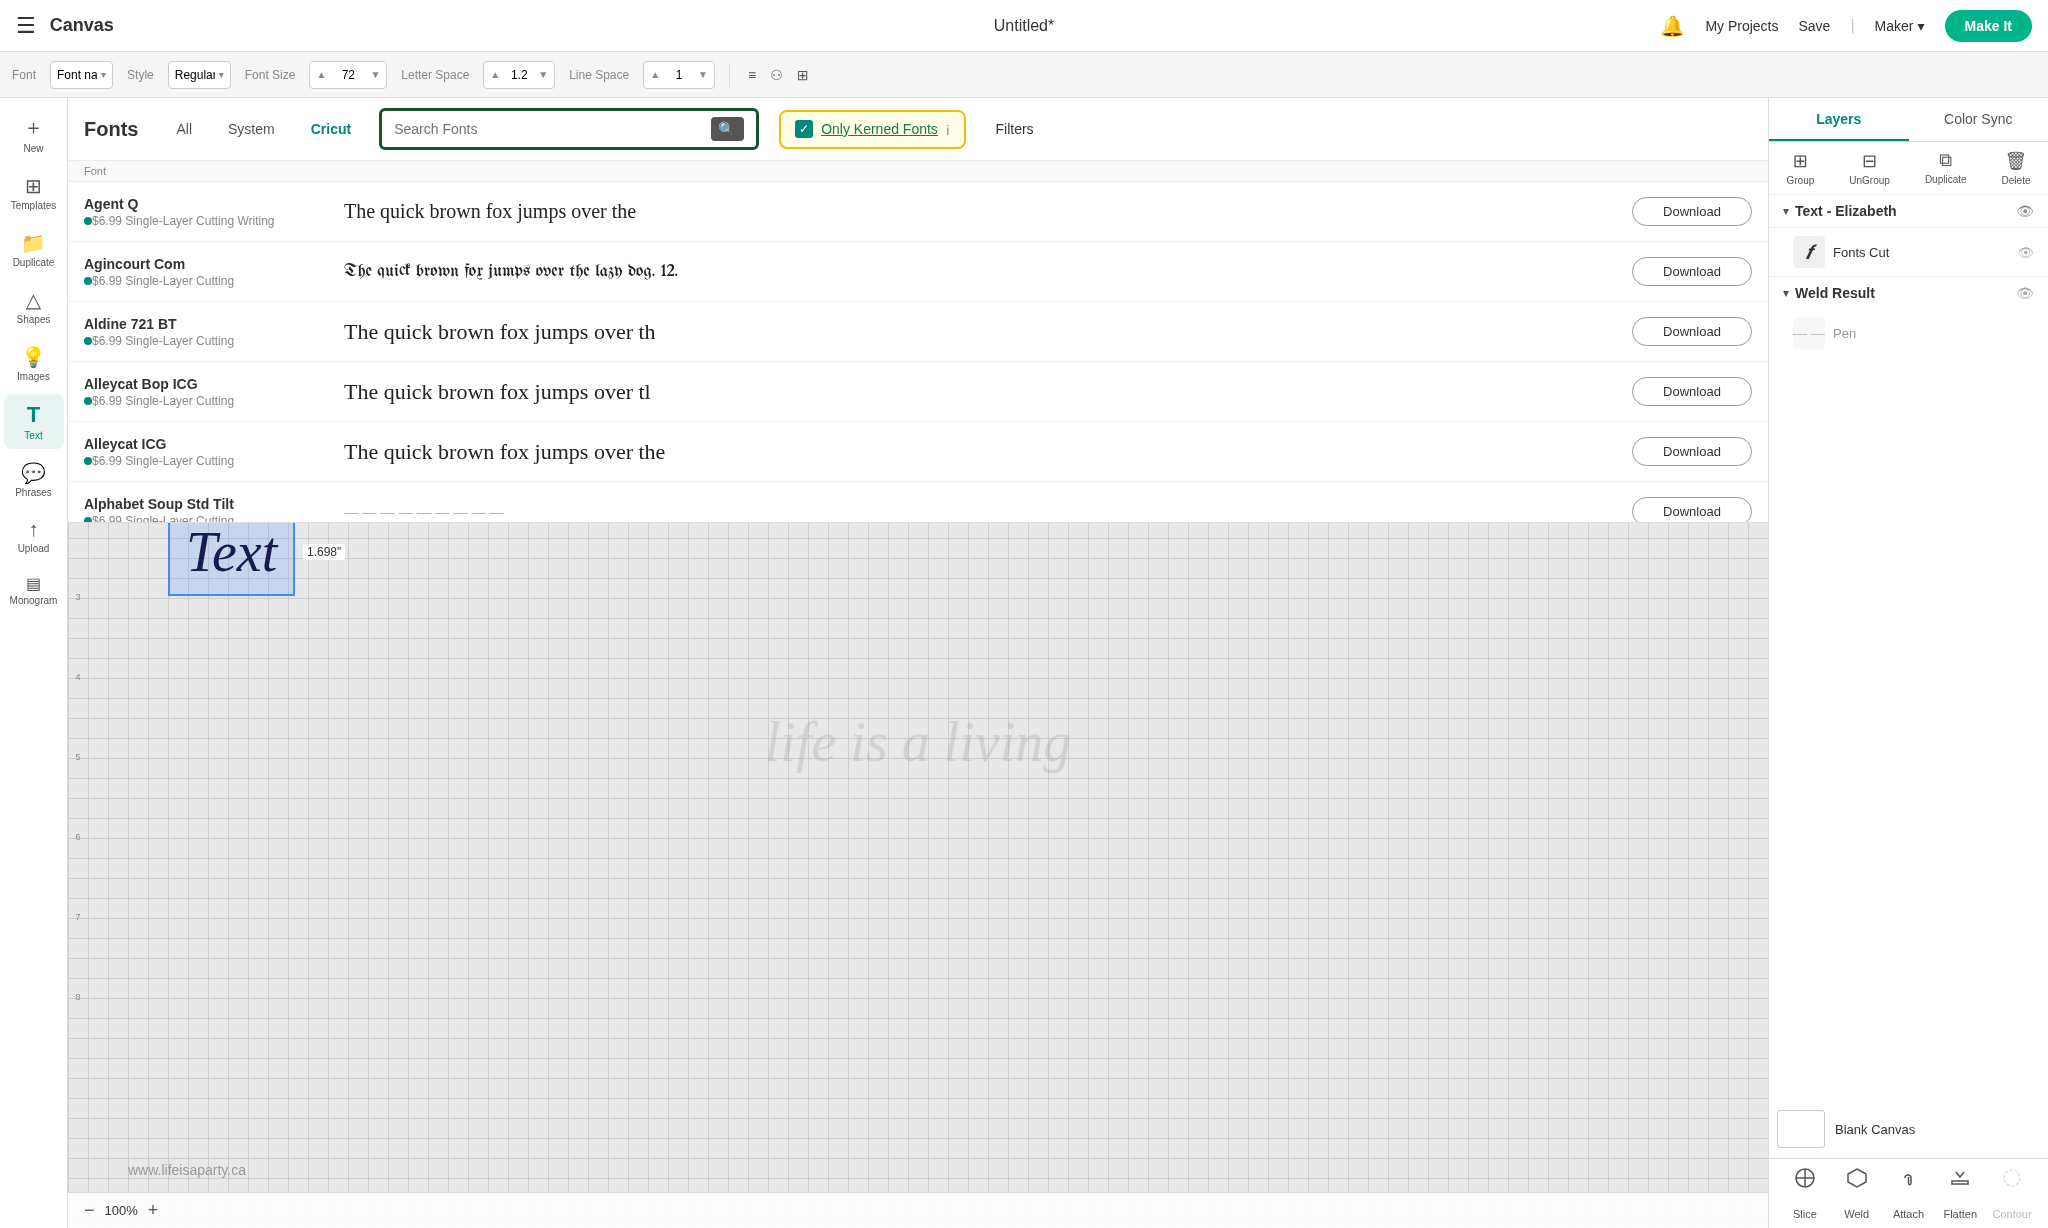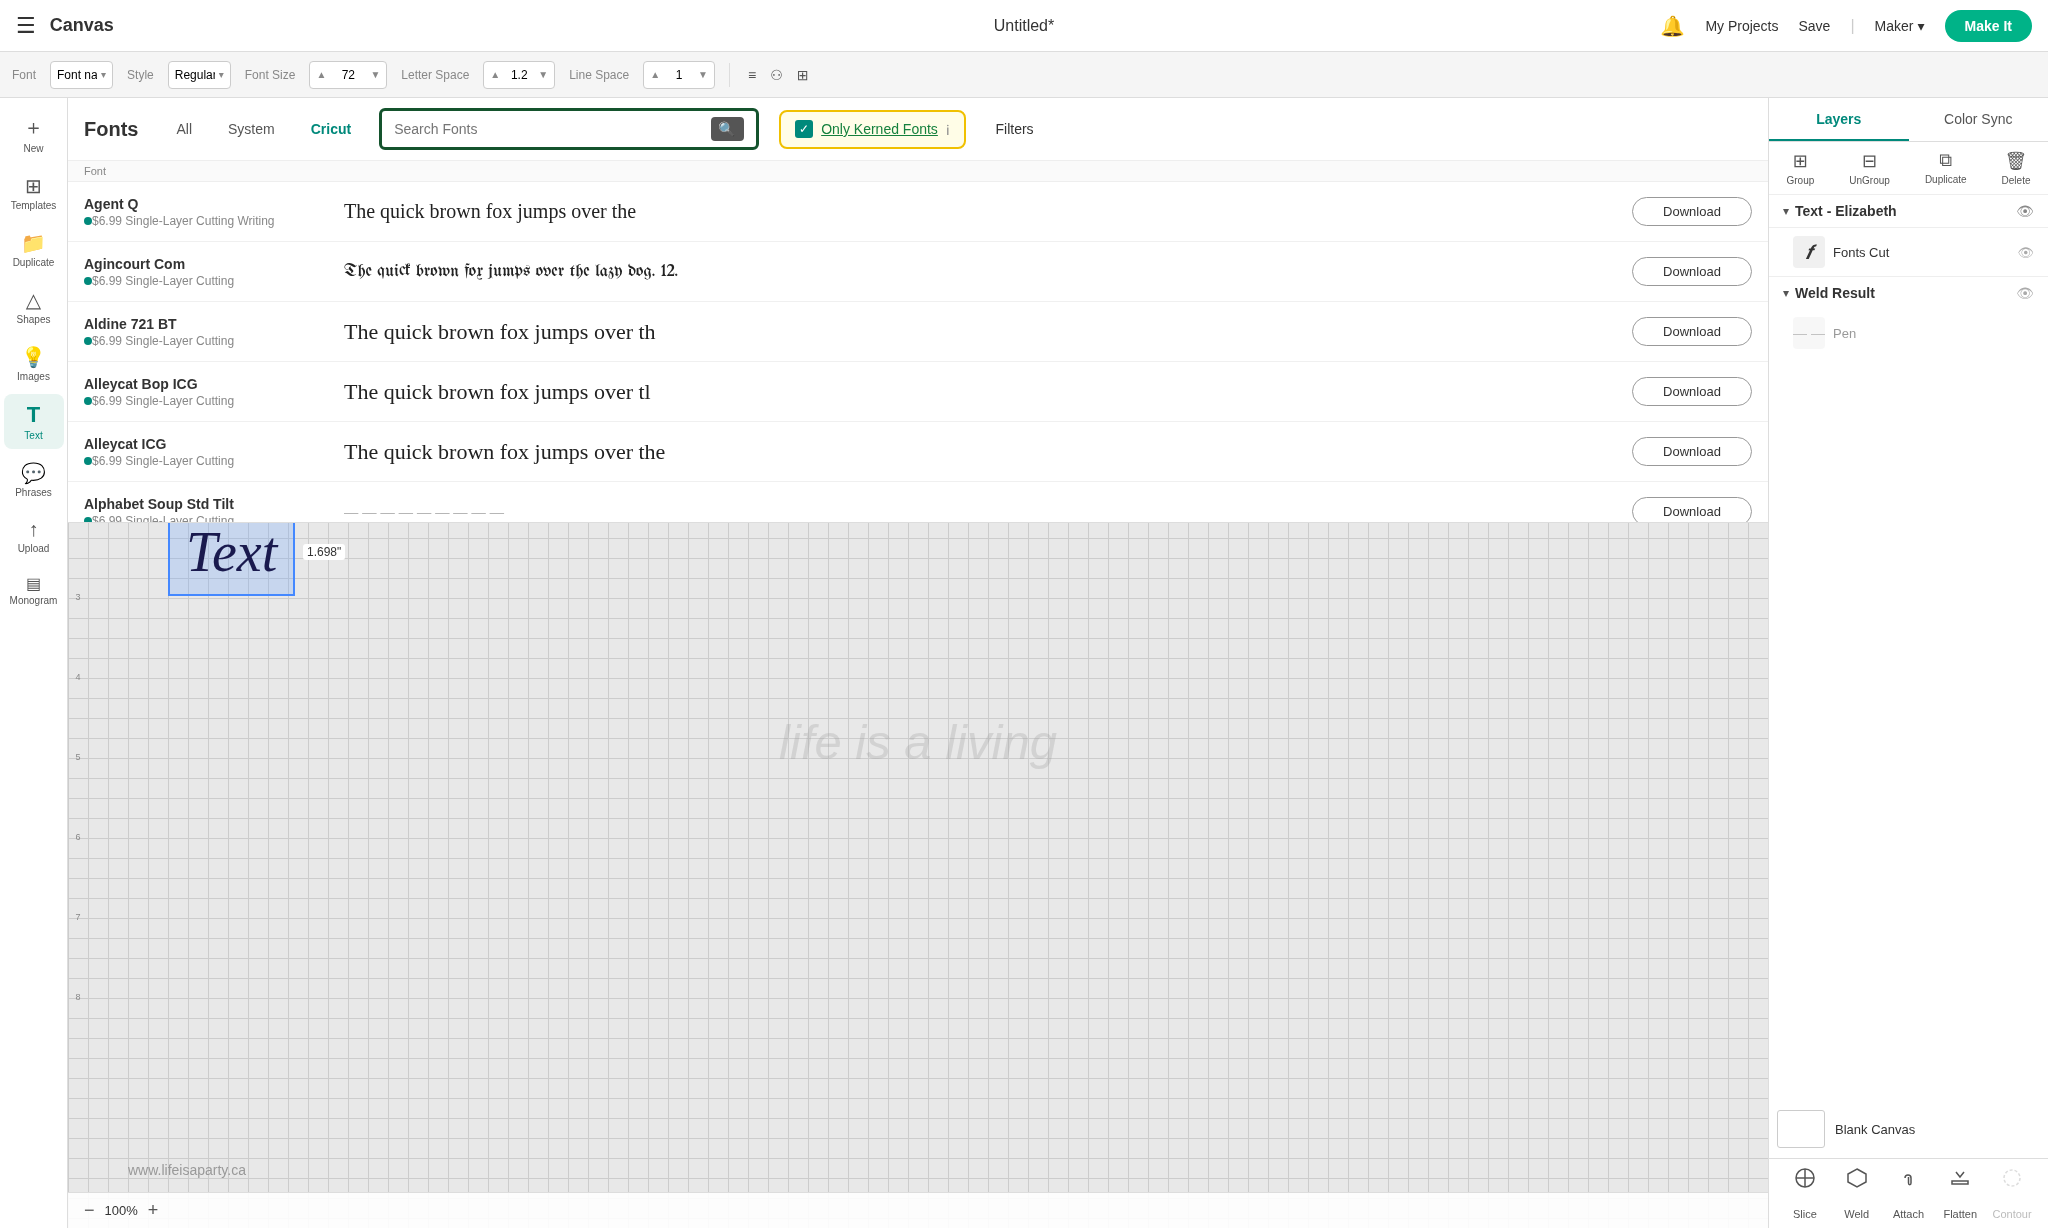--- a/index.html
+++ b/index.html
@@ -397,21 +397,21 @@
           </div>
           <div class="font-preview" style="font-size:16px; color:#aaa; font-style:italic; font-family: serif;">— — — — — — — — —</div>
           <button class="download-btn">Download</button>
         </div>
 
       </div>
     </div>
 
     <div class="canvas-grid">
 
-      <div style="position:absolute; top:40%; left:50%; transform:translate(-50%,-50%); font-size:49px; color:rgba(160,160,160,0.3); font-style:italic; white-space:nowrap; pointer-events:none; font-family:Liberation Sans, sans-serif;">life is a living</div>
+      <div style="position:absolute; top:40%; left:50%; transform:translate(-50%,-50%); font-size:56px; color:rgba(160,160,160,0.3); font-style:italic; white-space:nowrap; pointer-events:none; font-family:Liberation Serif, serif;">life is a living</div>
 
       <div class="canvas-text-element" style="top:90px; left:100px; position:absolute;">
         <div class="dim-label-top">2.54"</div>
         <div class="canvas-text-el-text" style="font-family:'Palatino Linotype',cursive; font-size:56px; color:#1a1a4e; font-style:italic;">Text</div>
         <div class="dim-label-right">1.698"</div>
       </div>
 
       <div style="position:absolute; bottom:50px; left:60px; font-size:14px; color:#999;">www.lifeisaparty.ca</div>
 
       <div style="position:absolute; left:0; top:10px; width:20px; display:flex; flex-direction:column;">

